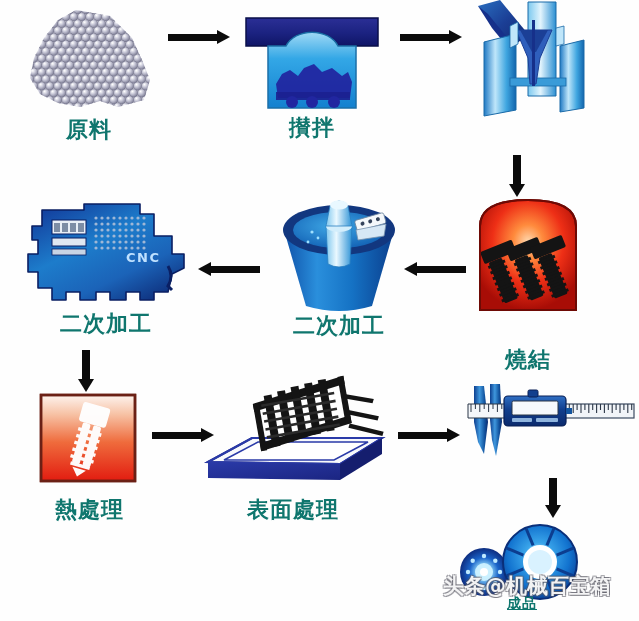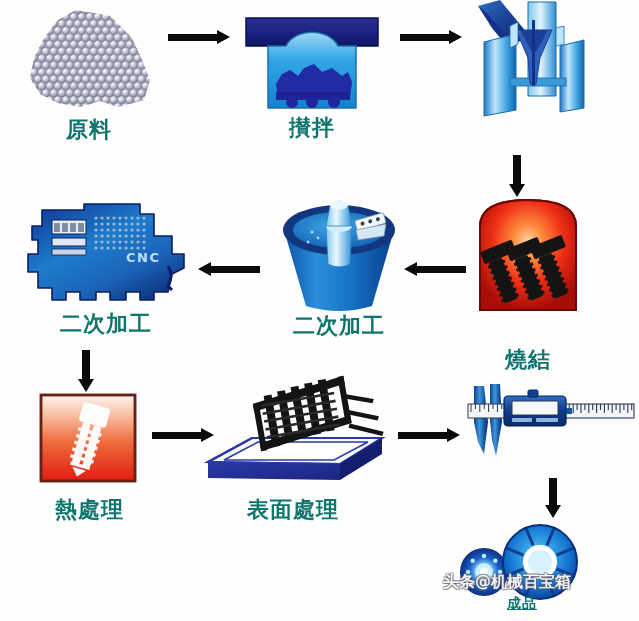--- a/index.html
+++ b/index.html
@@ -78,21 +78,21 @@
     left: 0; bottom: 0;
     width: 0; height: 0;
     border-left: 8px solid transparent;
     border-right: 8px solid transparent;
     border-top: 13px solid #0b0b0b;
   }
 
   
   #watermark {
     position: absolute;
-    font-size: 16px;
+    font-size: 21px;
     font-weight: bold;
     color: rgba(255,255,255,0.92);
     text-shadow:
       -1px -1px 0 rgba(90,90,100,.55),
        1px -1px 0 rgba(90,90,100,.55),
       -1px  1px 0 rgba(90,90,100,.55),
        1px  1px 0 rgba(90,90,100,.55);
     white-space: nowrap;
     letter-spacing: 0px;
     pointer-events: none;

